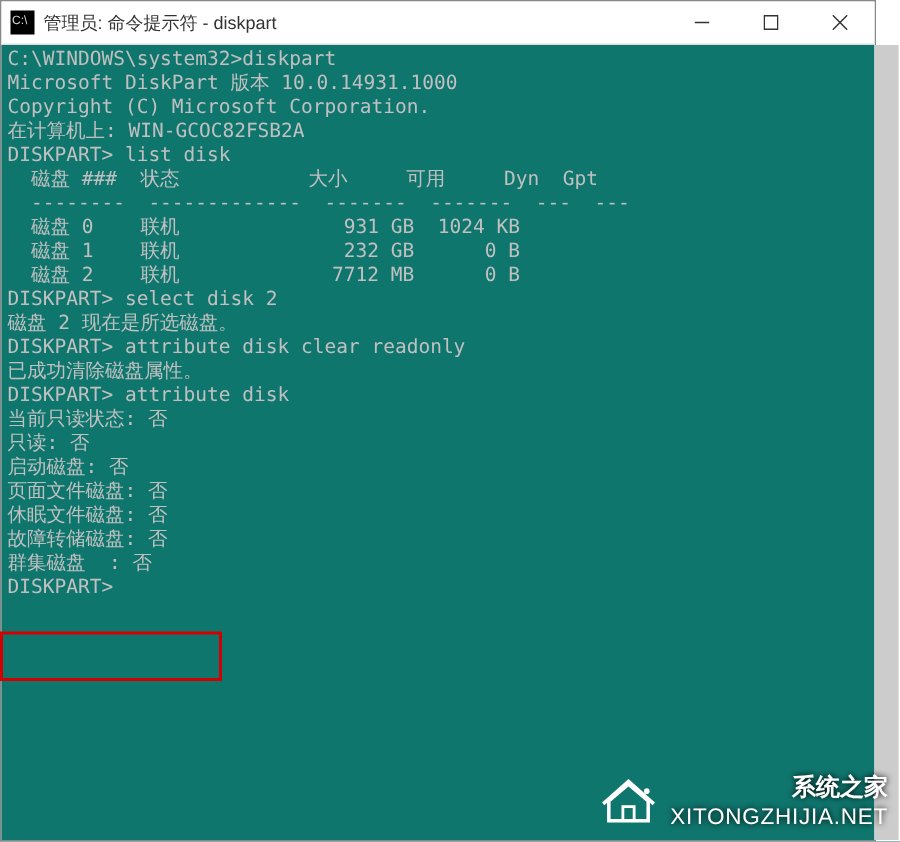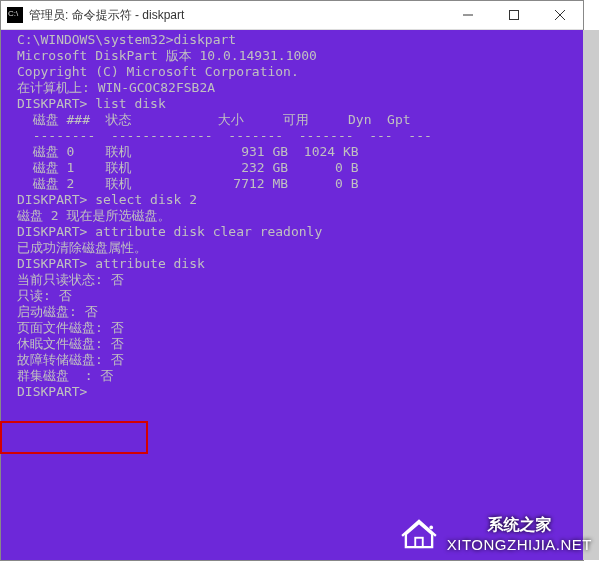--- a/index.html
+++ b/index.html
@@ -49,23 +49,23 @@
       width: 46px;
       height: 100%;
       display: flex;
       align-items: center;
       justify-content: center;
       cursor: default;
     }
     .win-btn svg { width: 10px; height: 10px; }
     .terminal {
       flex: 1;
-      background: #6d28d9;
+      background: #0f766e;
       color: #c0c0c0;
-      padding: 2px 16px;
+      padding: 2px 4px;
       white-space: pre;
       overflow: hidden;
       line-height: 16px;
       font-size: 13px;
       letter-spacing: 0;
       position: relative;
     }
     .scrollbar {
       position: absolute;
       right: 1px;
@@ -90,21 +90,21 @@
       height: 33px;
       border: 2px solid #d40000;
       pointer-events: none;
     }
     .watermark {
       position: absolute;
       right: 8px;
       bottom: 8px;
       color: #fff;
       font-family: "Microsoft YaHei", sans-serif;
-      text-align: center;
+      text-align: right;
       pointer-events: none;
       display: flex;
       align-items: center;
       gap: 9px;
     }
     .wm-logo {
       width: 38px;
       height: 30px;
     }
     .wm-text-main {

